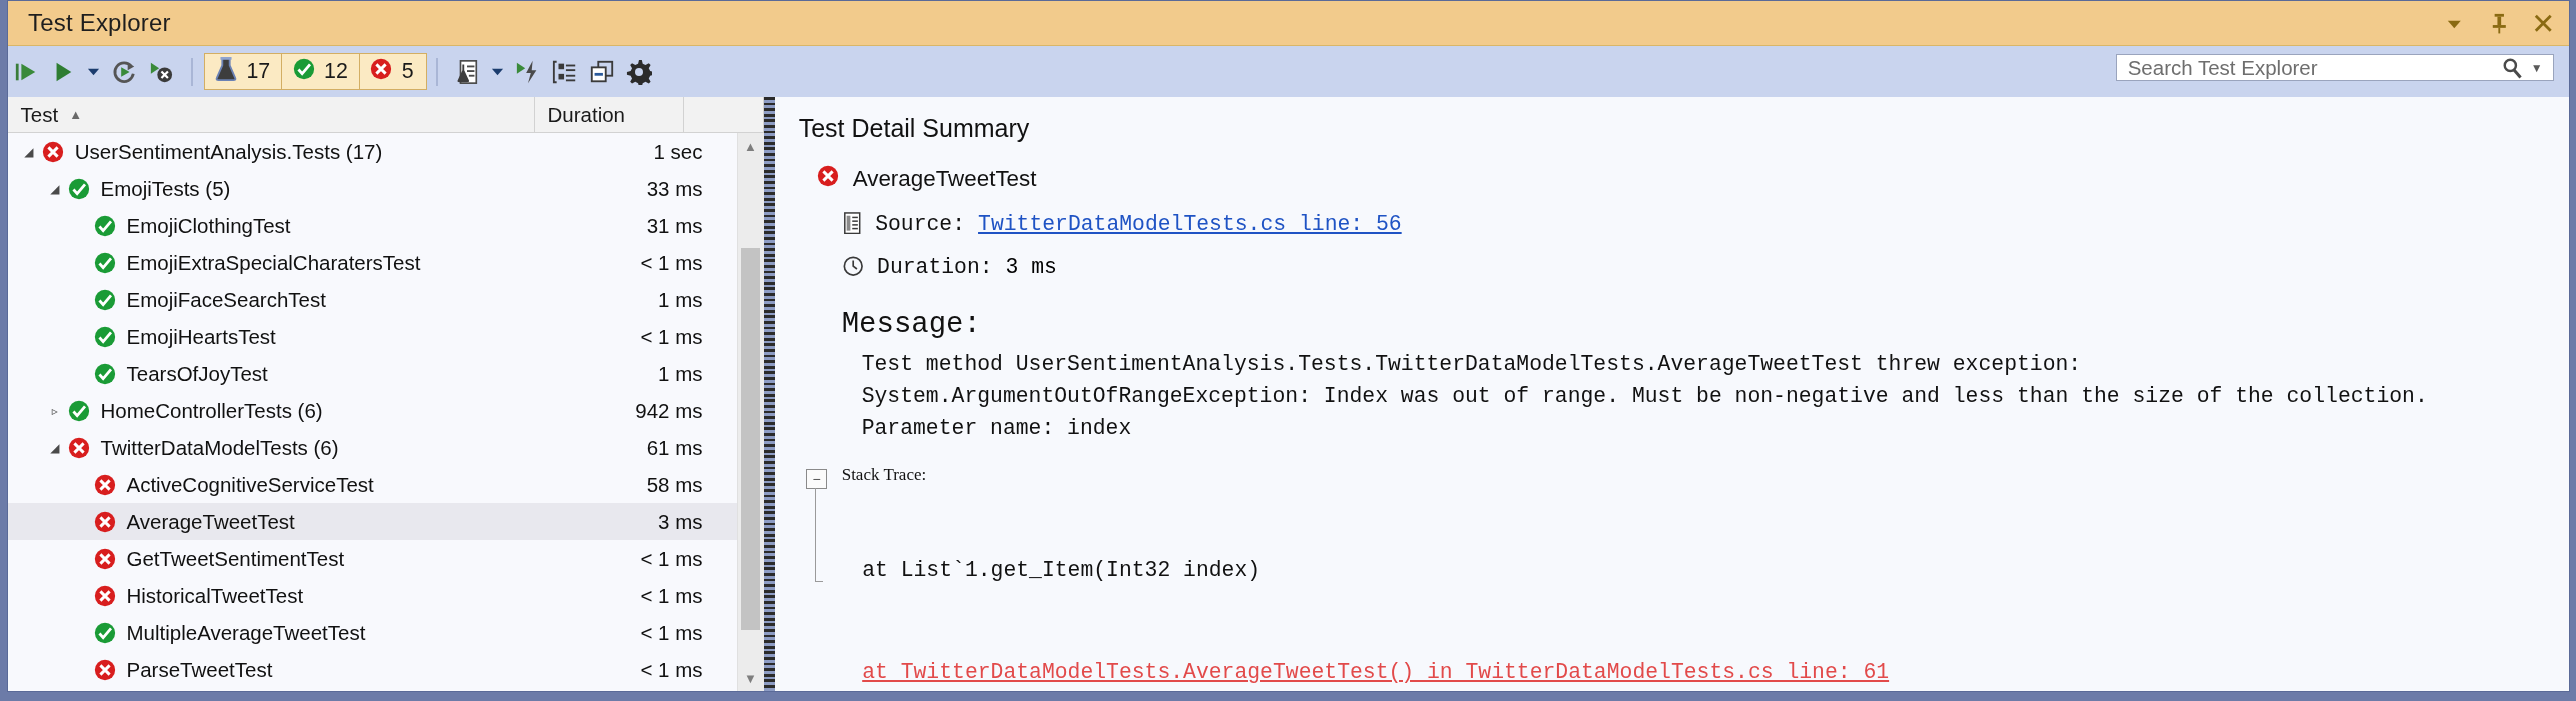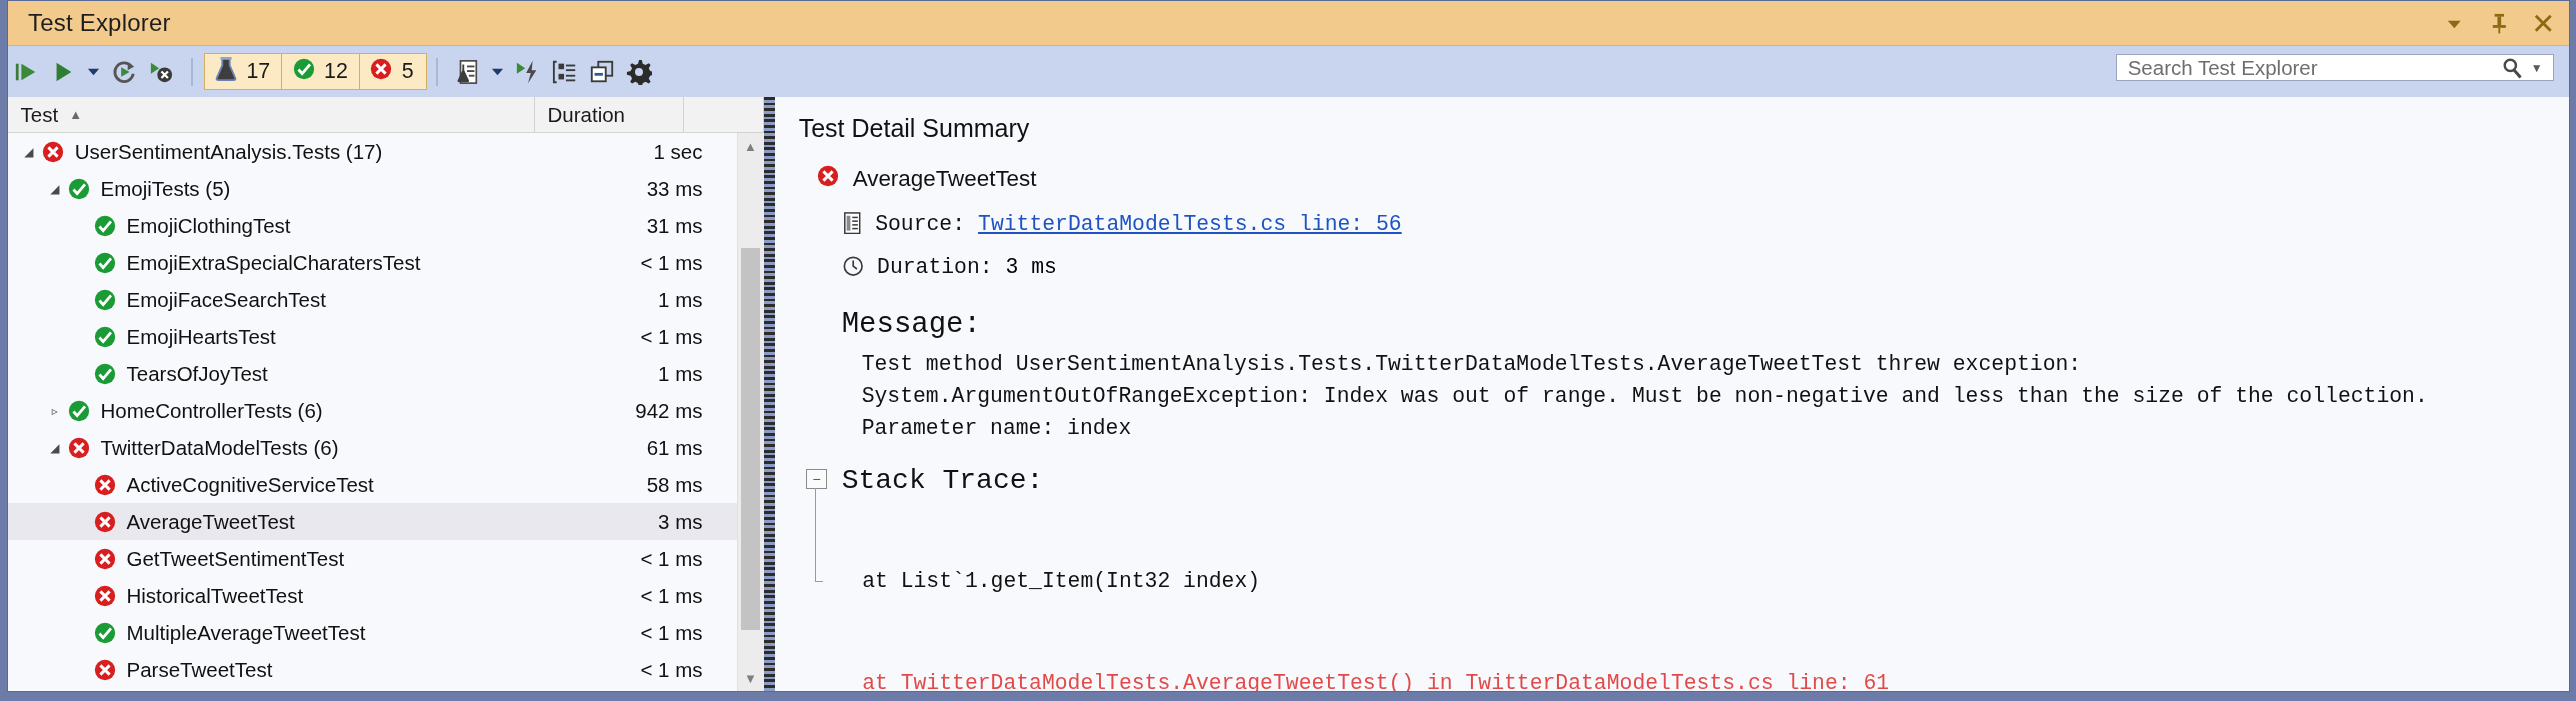--- a/index.html
+++ b/index.html
@@ -109,21 +109,21 @@
   .mono { font-family:"Liberation Mono", monospace; }
   .msg-label { margin:24px 0 7.5px 43px; font-size:29px; color:#111; font-family:"Liberation Mono", monospace; }
   .msg-body { margin-left:63px; font-size:21.4px; line-height:32px; color:#111;
               font-family:"Liberation Mono", monospace; white-space:pre; }
   .stack-block { margin-top:20.5px; position:relative; padding-left:43px; }
   .collapse-box { position:absolute; left:7.5px; top:3.7px; width:18.6px; height:18.6px;
                   border:0.9px solid #8a8a8a; background:#fbfbfb; display:flex;
                   align-items:center; justify-content:center; font-size:14px; color:#555; line-height:1; }
   .collapse-line { position:absolute; left:16px; top:23px; width:0.9px; height:93px; background:#9a9a9a; }
   .collapse-foot { position:absolute; left:16px; top:116px; width:8.4px; height:0.9px; background:#9a9a9a; }
-  .stack-label { font-size:28px; color:#111; font-family:Liberation Mono, monospace; }
+  .stack-label { font-size:17px; color:#111; font-family:Liberation Serif, serif; }
   .stack-lines { margin-left:20.5px; font-size:21.4px; line-height:34px; color:#111;
                  font-family:"Liberation Mono", monospace; white-space:pre; }
   .link-red { color:#e24a4a; text-decoration:underline; }
 </style>
 </head>
 <body>
 
 <div class="window">
 
   <div class="titlebar">

